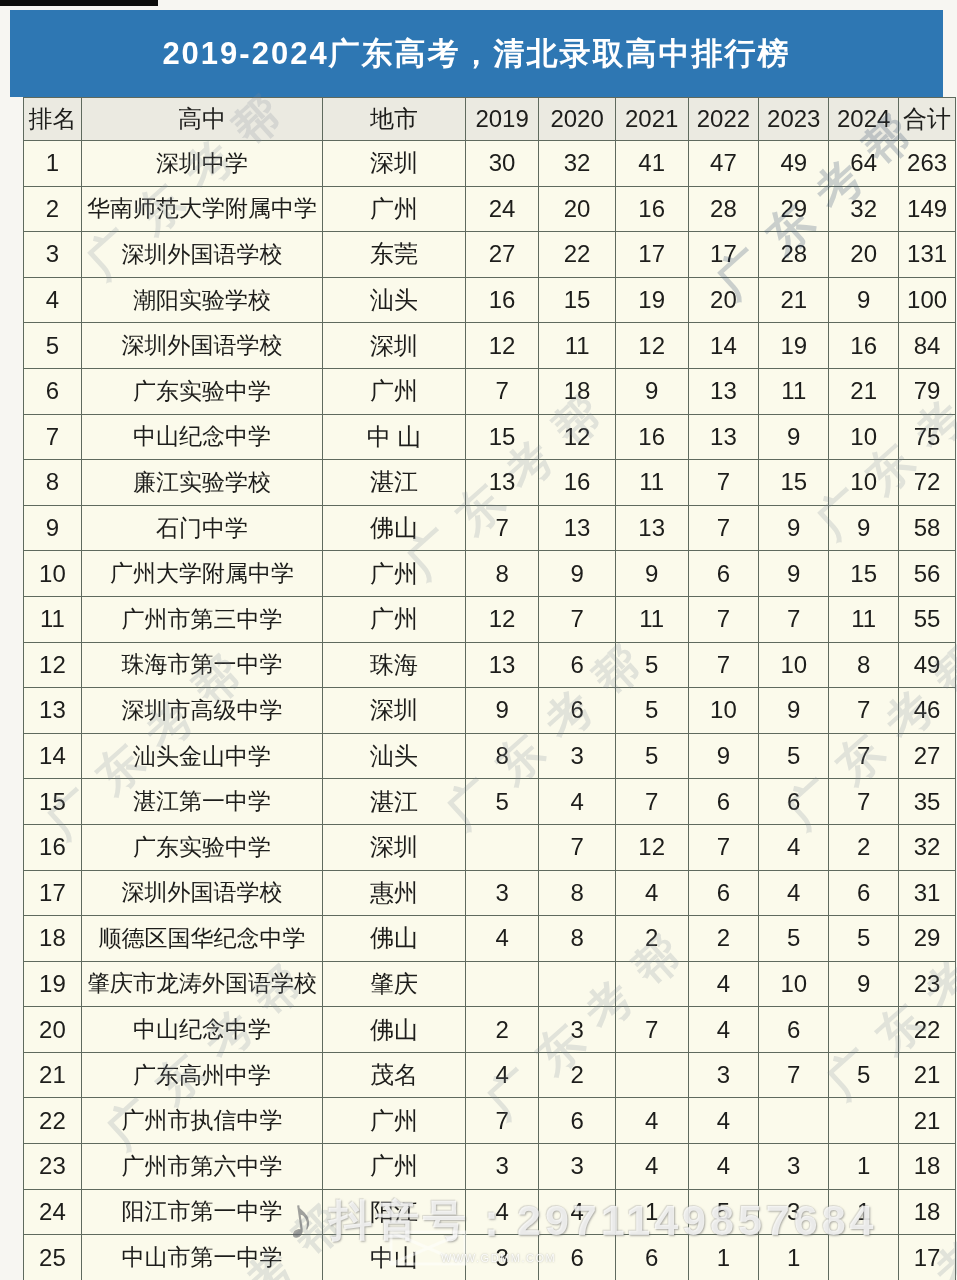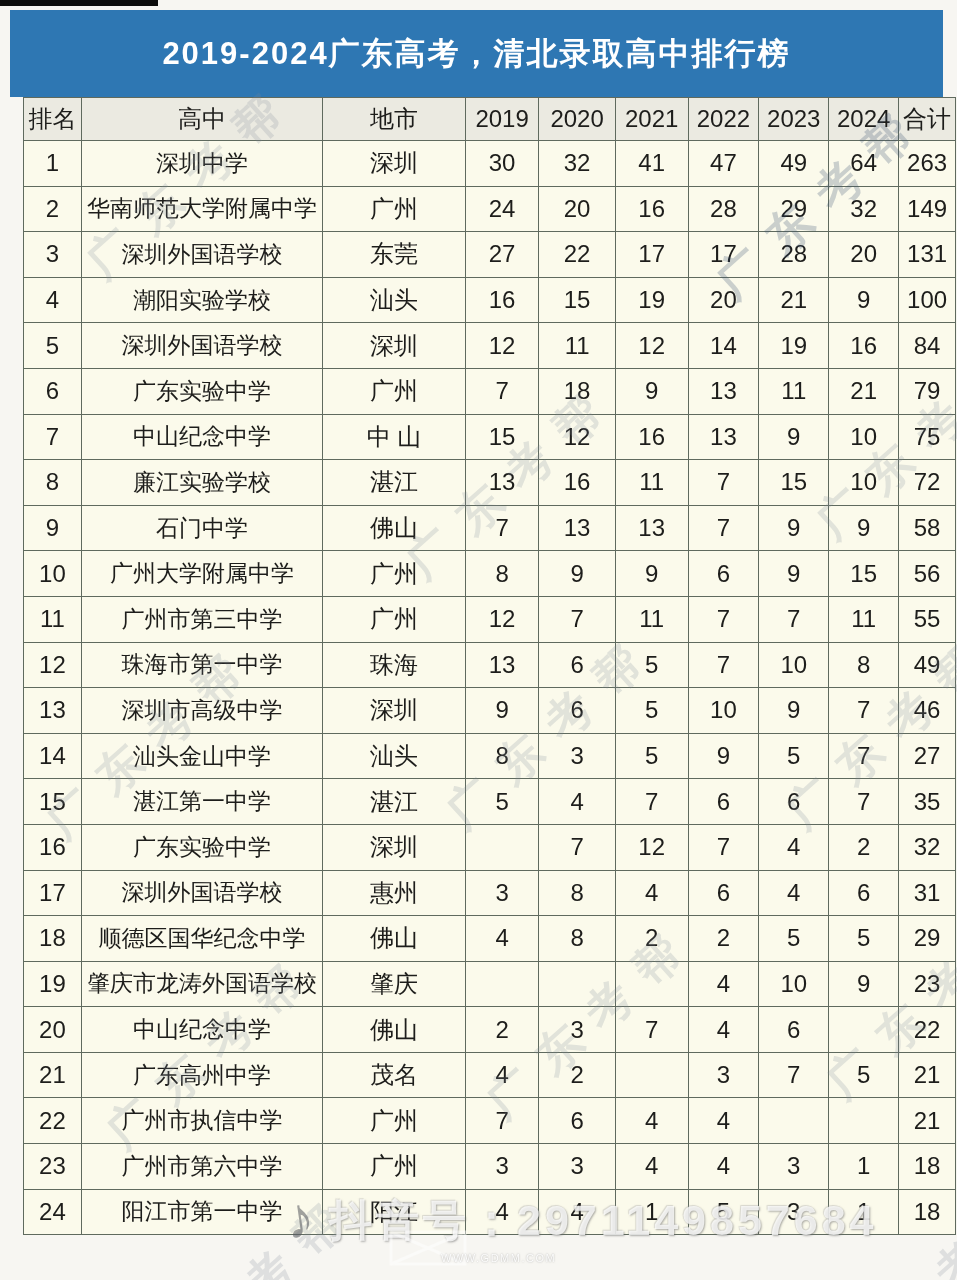--- a/index.html
+++ b/index.html
@@ -409,20 +409,32 @@
             <td class="school">阳江市第一中学</td>
             <td>阳江</td>
             <td>4</td>
             <td>4</td>
             <td>1</td>
             <td>5</td>
             <td>3</td>
             <td>1</td>
             <td>18</td>
           </tr>
+          <tr>
+            <td>25</td>
+            <td class="school">中山市第一中学</td>
+            <td>中山</td>
+            <td>3</td>
+            <td>6</td>
+            <td>6</td>
+            <td>1</td>
+            <td>1</td>
+            <td></td>
+            <td>17</td>
+          </tr>
         </tbody>
     </table>
   </div>
 
   <div class="wm-layer">
     <span class="dwm" style="left:60px;  top:150px;">广东考帮</span>
     <span class="dwm on-blue" style="left:690px; top:170px;">广东考帮</span>
     <span class="dwm" style="left:380px; top:450px;">广东考帮</span>
     <span class="dwm" style="left:790px; top:410px;">广东考帮</span>
     <span class="dwm" style="left:20px;  top:710px;">广东考帮</span>

